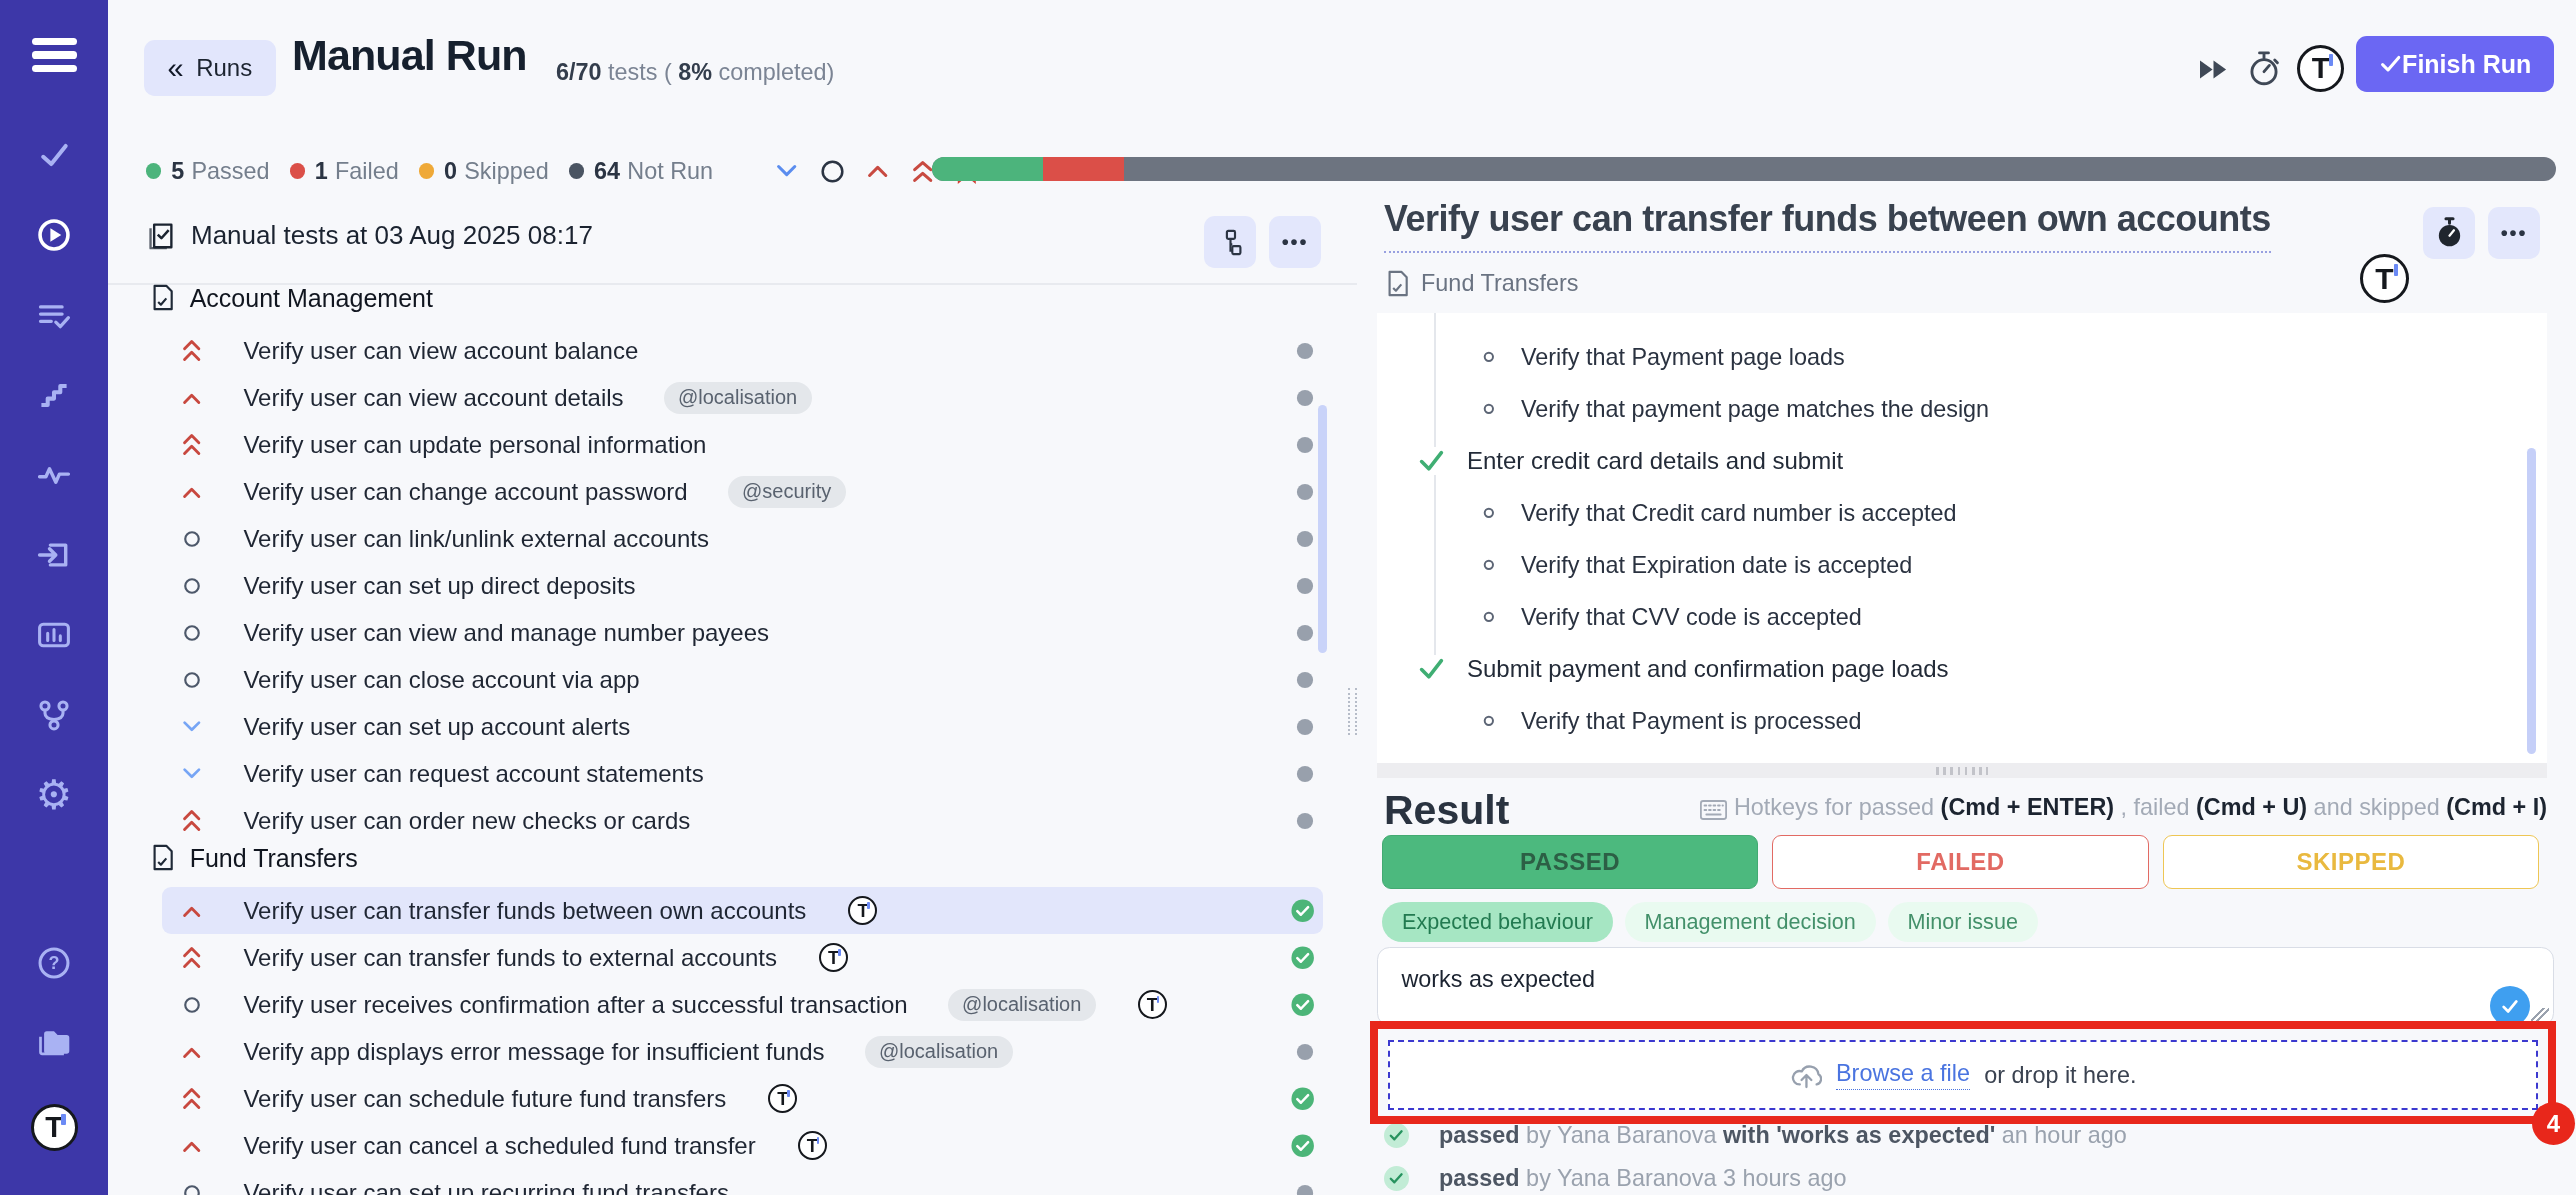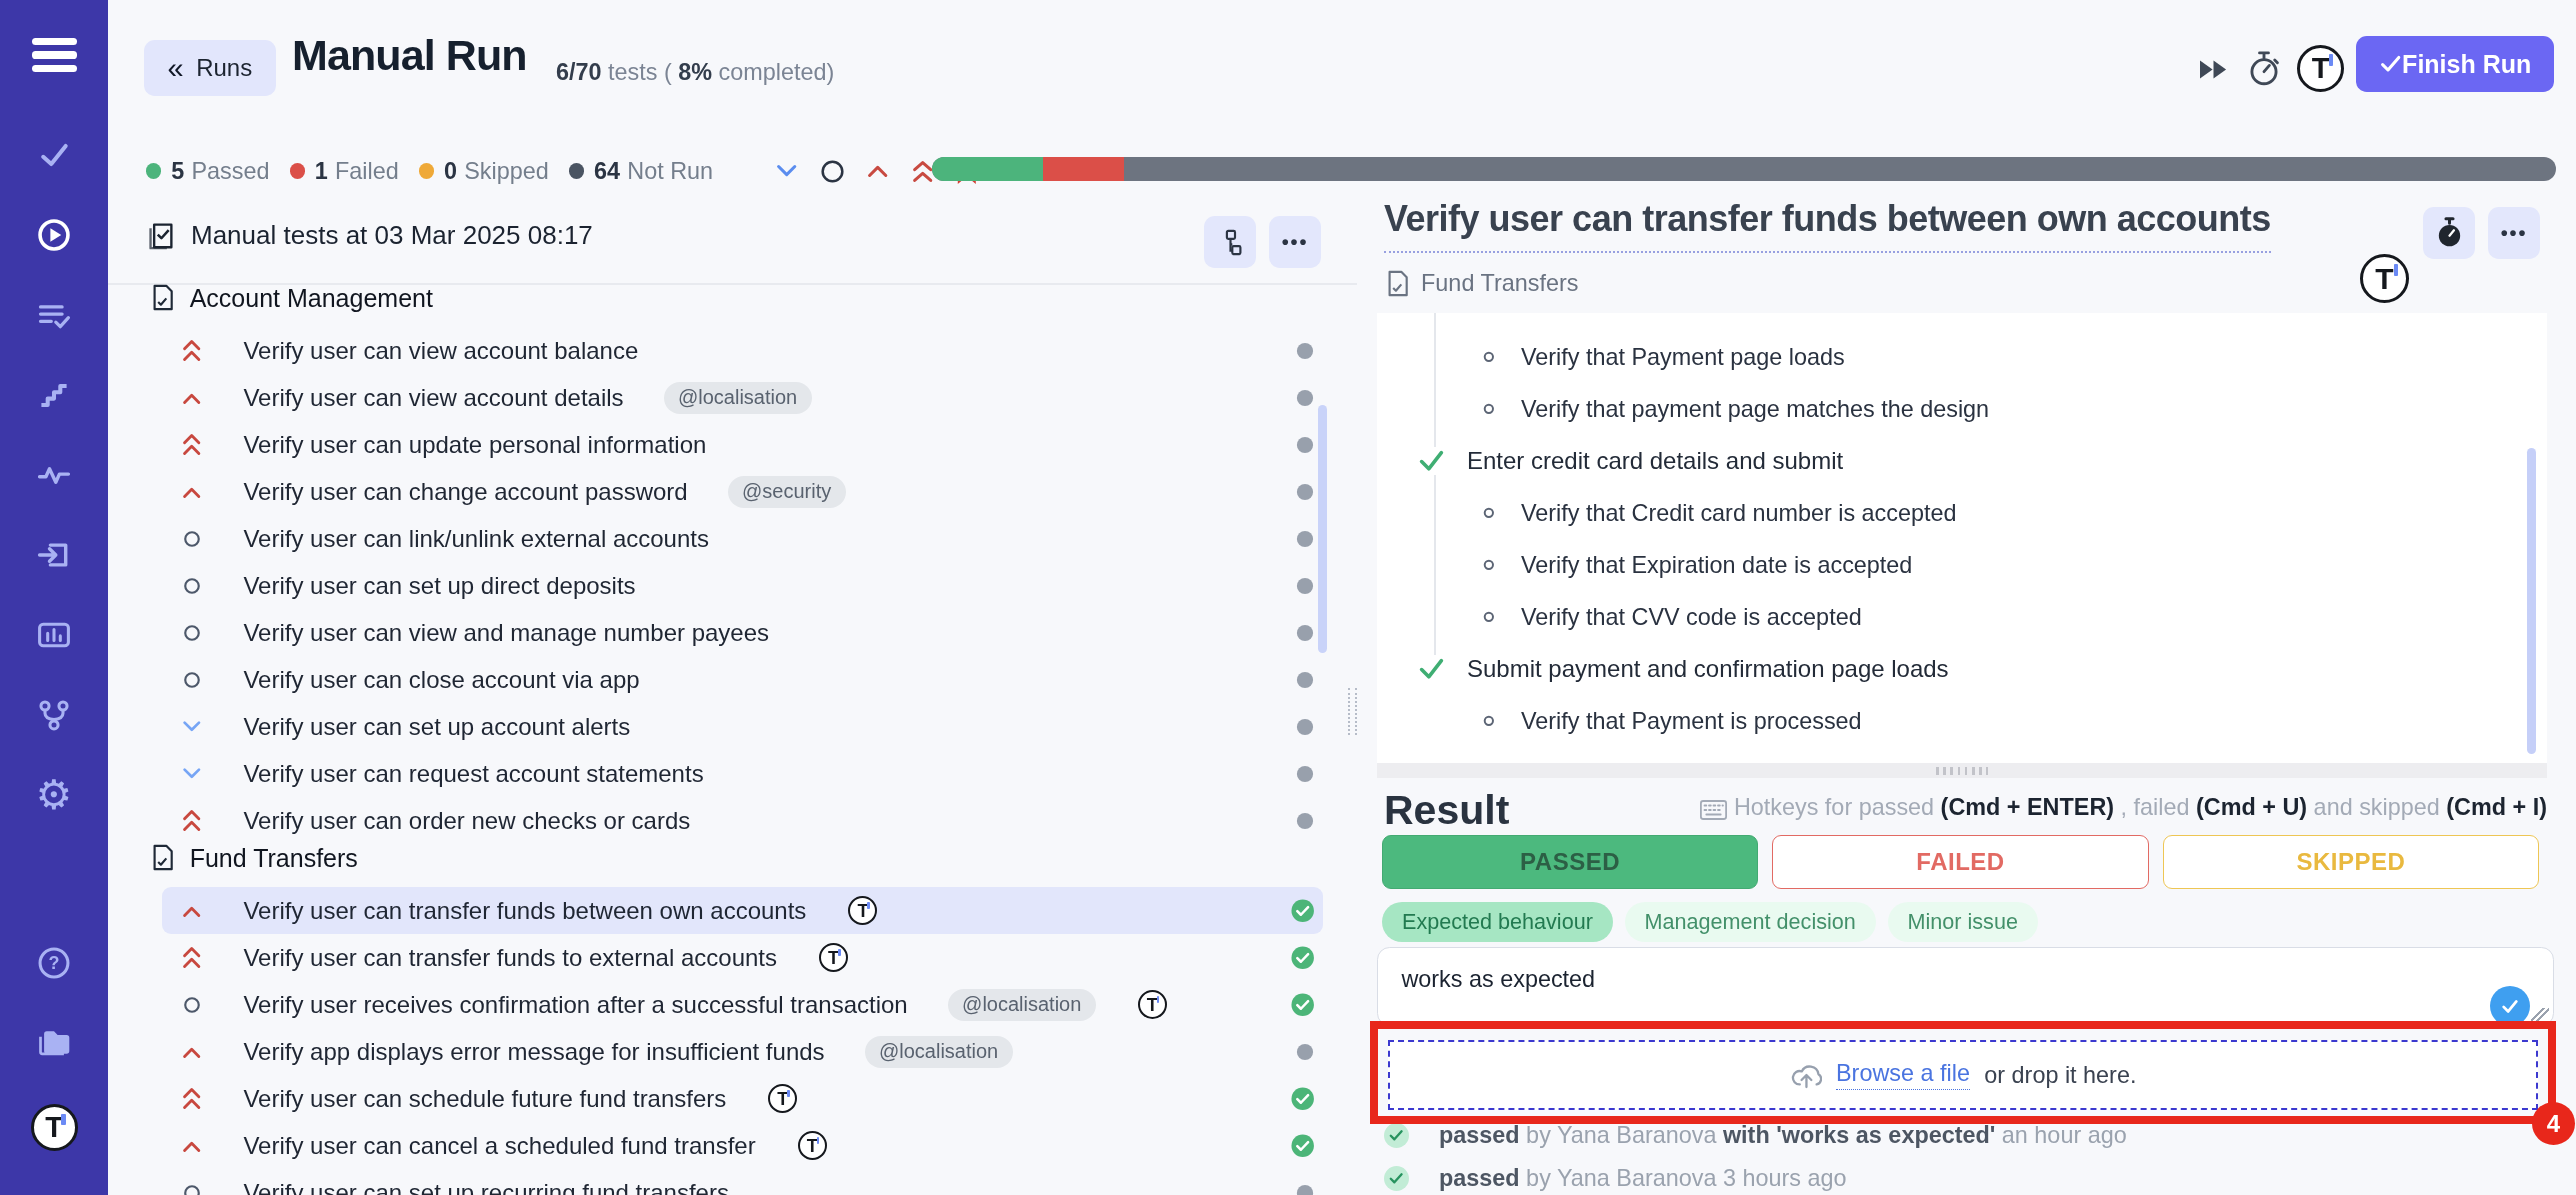--- a/index.html
+++ b/index.html
@@ -302,21 +302,21 @@
     <div class="p-pass"></div>
     <div class="p-fail"></div>
   </div>
 
   <div class="run-header">
     <svg width="29" height="31" viewBox="0 0 32 34" fill="none" stroke="#1b2330" stroke-width="2.6" stroke-linejoin="round">
       <path d="M9 5 h19 v25 h-19 z"></path>
         <path d="M5 9 v22 h18" opacity="0.7"></path>
         <path d="M13 16 l4 4 l8 -9" stroke-width="2.8"></path>
     </svg>
-    <span>Manual tests at 03 Mar 2025 08:17</span>
+    <span>Manual tests at 03 Aug 2025 08:17</span>
   </div>
   <button class="sq-btn" style="left:1204px; top:216px;">
     <svg width="27" height="27" viewBox="0 0 30 30" fill="none" stroke="#2b3443" stroke-width="2.4">
       <rect x="11" y="2" width="9" height="9" rx="1.5"></rect>
         <rect x="17" y="19" width="9" height="9" rx="1.5"></rect>
         <path d="M15 11 v13 h2 M15 17 h2"></path>
     </svg>
   </button>
   <button class="sq-btn" style="left:1269px; top:216px;">
     <span class="dots-glyph">•••</span>

